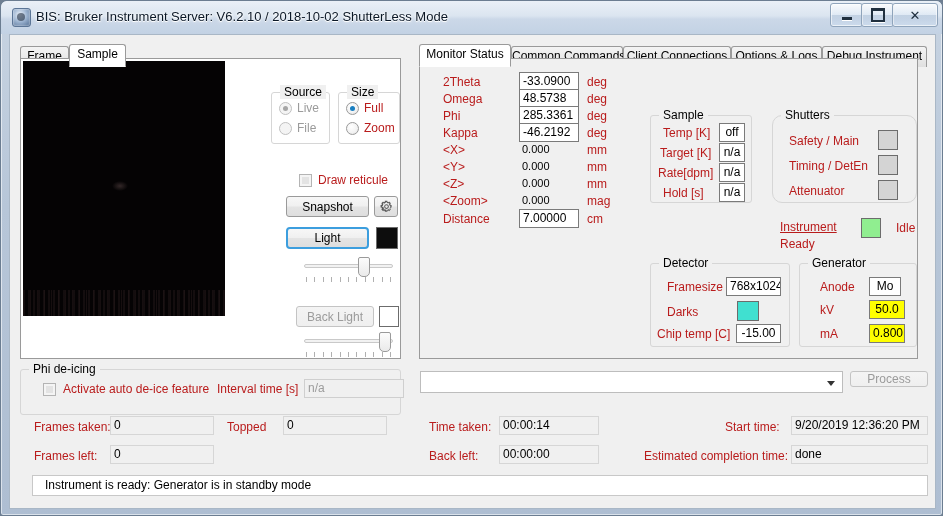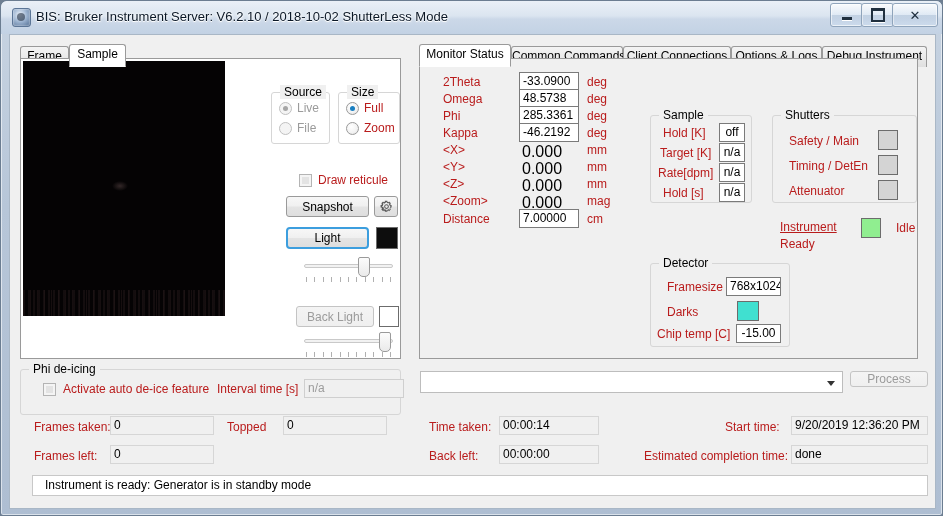--- a/index.html
+++ b/index.html
@@ -73,21 +73,21 @@
     position:absolute;box-sizing:border-box;
     background:#fff;border:1px solid #7a7a7a;
     font-family:"Liberation Sans", sans-serif;font-size:12px;
     color:#000;padding:0 3px;line-height:17px;height:19px;
     white-space:nowrap;overflow:hidden;
   }
   .tbox.flat{background:#f0f0f0;border:1px solid #d6d6d6;}
   .tbox.dis{background:#f0f0f0;border:1px solid #cfcfcf;color:#9b9b9b;}
   .tbox.yellow{background:#ffff00;border:1px solid #7a7a7a;text-align:center;}
   .tbox.ctr{text-align:center;}
-  .plain{position:absolute;white-space:nowrap;font-size:16px;}
+  .plain{position:absolute;white-space:nowrap;font-size:11px;}
 
   .grp{
     position:absolute;box-sizing:border-box;
     border:1px solid #d6d6d6;border-radius:3px;
   }
   .grp > .cap{
     position:absolute;top:-8px;left:8px;background:#f0f0f0;
     padding:0 4px;font-size:12px;color:#000;white-space:nowrap;
   }
 
@@ -343,31 +343,31 @@
     <span class="lbl" style="left:433px;top:159px;">&lt;Zoom&gt;</span>
     <span class="plain" style="left:512px;top:159px;">0.000</span>
     <span class="lbl" style="left:577px;top:159px;">mag</span>
 
     <span class="lbl" style="left:433px;top:177px;">Distance</span>
     <div class="tbox" style="left:509px;top:174px;width:60px;">7.00000</div>
     <span class="lbl" style="left:577px;top:177px;">cm</span>
 
     <div class="grp" style="left:640px;top:80px;width:102px;height:88px;">
       <span class="cap">Sample</span>
-      <span class="lbl" style="left:12px;top:10px;">Hold [K]</span>
+      <span class="lbl" style="left:12px;top:10px;">Temp [K]</span>
       <div class="tbox ctr" style="left:68px;top:7px;width:26px;">off</div>
       <span class="lbl" style="left:9px;top:30px;">Target [K]</span>
       <div class="tbox ctr" style="left:68px;top:27px;width:26px;">n/a</div>
       <span class="lbl" style="left:7px;top:50px;">Rate[dpm]</span>
       <div class="tbox ctr" style="left:68px;top:47px;width:26px;">n/a</div>
       <span class="lbl" style="left:12px;top:70px;">Hold [s]</span>
       <div class="tbox ctr" style="left:68px;top:67px;width:26px;">n/a</div>
     </div>
 
-    <div class="grp" style="left:762px;top:80px;width:145px;height:88px;">
+    <div class="grp" style="left:762px;top:80px;width:145px;height:88px;border-radius:10px;">
       <span class="cap">Shutters</span>
       <span class="lbl" style="left:16px;top:18px;">Safety / Main</span>
       <div class="swatch" style="left:105px;top:14px;width:20px;height:20px;background:#d4d4d4;"></div>
       <span class="lbl" style="left:16px;top:43px;">Timing / DetEn</span>
       <div class="swatch" style="left:105px;top:39px;width:20px;height:20px;background:#d4d4d4;"></div>
       <span class="lbl" style="left:16px;top:68px;">Attenuator</span>
       <div class="swatch" style="left:105px;top:64px;width:20px;height:20px;background:#d4d4d4;"></div>
     </div>
 
     <span class="lbl" style="left:770px;top:185px;text-decoration:underline;">Instrument</span>
@@ -378,20 +378,29 @@
     <div class="grp" style="left:640px;top:228px;width:140px;height:84px;">
       <span class="cap">Detector</span>
       <span class="lbl" style="left:16px;top:16px;">Framesize</span>
       <div class="tbox ctr" style="left:75px;top:13px;width:55px;">768x1024</div>
       <span class="lbl" style="left:16px;top:41px;">Darks</span>
       <div class="swatch" style="left:86px;top:37px;width:22px;height:20px;background:#40e0d0;"></div>
       <span class="lbl" style="left:6px;top:63px;">Chip temp [C]</span>
       <div class="tbox ctr" style="left:85px;top:60px;width:45px;">-15.00</div>
     </div>
 
+    <div class="grp" style="left:789px;top:228px;width:118px;height:84px;">
+      <span class="cap">Generator</span>
+      <span class="lbl" style="left:20px;top:16px;">Anode</span>
+      <div class="tbox ctr" style="left:69px;top:13px;width:32px;">Mo</div>
+      <span class="lbl" style="left:20px;top:39px;">kV</span>
+      <div class="tbox yellow" style="left:69px;top:36px;width:36px;">50.0</div>
+      <span class="lbl" style="left:20px;top:63px;">mA</span>
+      <div class="tbox yellow" style="left:69px;top:60px;width:36px;">0.800</div>
+    </div>
 
     <div class="combo" style="left:410px;top:336px;width:423px;">
       <span style="position:absolute;left:5px;top:3px;font-size:12px;"></span>
       <div class="arrow"></div>
     </div>
     <div class="btn dis" style="left:840px;top:336px;width:78px;height:16px;">
       <span>Process</span>
     </div>
 
     <span class="lbl" style="left:419px;top:385px;">Time taken:</span>

